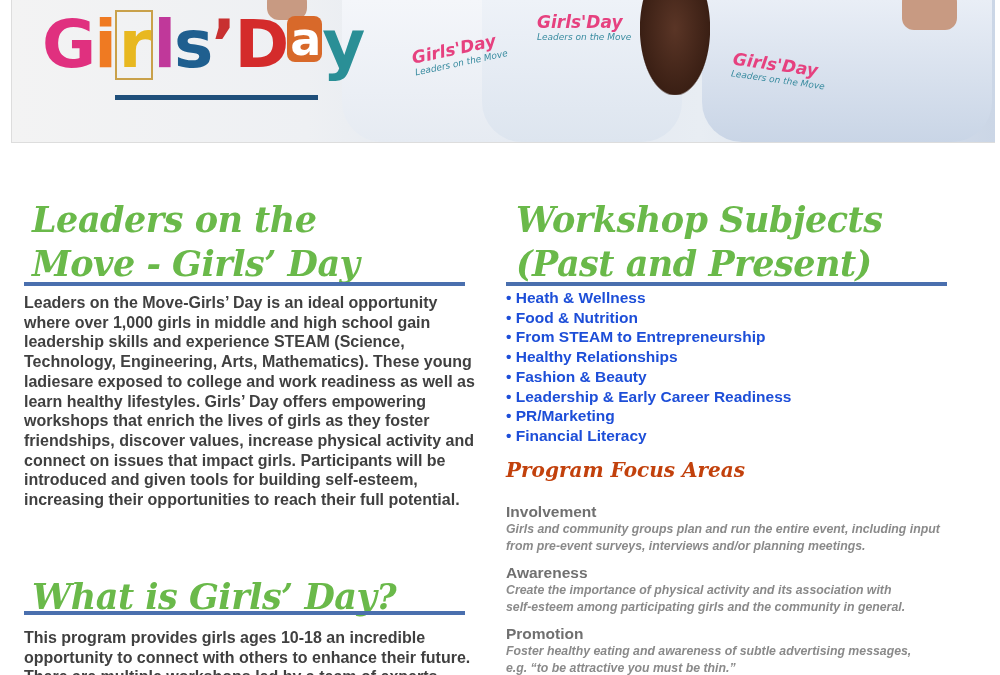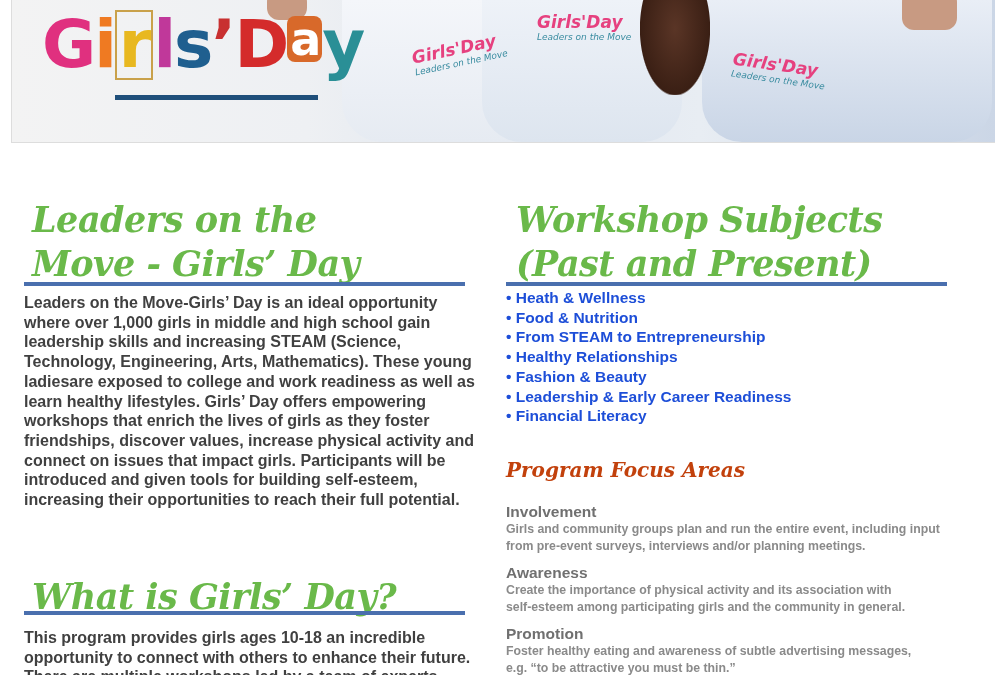--- a/index.html
+++ b/index.html
@@ -39,21 +39,21 @@
     }
     .list { position: absolute; left: 506px; top: 288px; margin: 0; padding: 0; list-style: none; }
     .list li { color: #1d4ed8; font-weight: bold; font-size: 15.5px; line-height: 19.7px; }
     .list li::before { content: "• "; font-weight: bold; }
     .subheading {
       position: absolute; left: 506px; top: 458px; margin: 0; font-family: "DejaVu Serif", serif;
       font-style: italic; font-weight: bold; color: #c2410c; font-size: 20px;
     }
     .focus { position: absolute; left: 506px; width: 470px; }
     .focus .ft { color: #707070; font-weight: bold; font-size: 15.5px; line-height: 18px; margin: 0; }
-    .focus .fd { color: #8a8a8a; font-weight: bold; font-size: 12.3px; line-height: 16.5px; margin: 0; }
+    .focus .fd { color: #8a8a8a; font-weight: bold; font-size: 12.3px; line-height: 16.5px; margin: 0; font-style: italic; }
   </style>
 </head>
 <body>
 
 <div class="banner">
   <div class="shirt s1"></div>
   <div class="shirt s2"></div>
   <div class="shirt s3"></div>
   <div class="hair"></div>
   <div class="hand" style="left:255px;top:-10px;width:40px;height:30px;"></div>
@@ -79,21 +79,21 @@
 </div>
 
 <h1 class="heading" style="left:24px;top:190px;">
   <span>Leaders on the</span><br>
   <span>Move - Girls’ Day</span>
 </h1>
 <div class="rule" style="left:24px;top:282px;width:441px;"></div>
 <p class="body-text" style="left:24px;top:293px;">
   <span>Leaders on the Move-Girls’ Day is an ideal opportunity</span><br>
   <span>where over 1,000 girls in middle and high school gain</span><br>
-  <span>leadership skills and increasing STEAM (Science,</span><br>
+  <span>leadership skills and experience STEAM (Science,</span><br>
   <span>Technology, Engineering, Arts, Mathematics). These young</span><br>
   <span>ladiesare exposed to college and work readiness as well as</span><br>
   <span>learn healthy lifestyles. Girls’ Day offers empowering</span><br>
   <span>workshops that enrich the lives of girls as they foster</span><br>
   <span>friendships, discover values, increase physical activity and</span><br>
   <span>connect on issues that impact girls. Participants will be</span><br>
   <span>introduced and given tools for building self-esteem,</span><br>
   <span>increasing their opportunities to reach their full potential.</span>
 </p>
 
@@ -112,20 +112,21 @@
   <span>(Past and Present)</span>
 </h2>
 <div class="rule" style="left:506px;top:282px;width:441px;"></div>
 <ul class="list">
   <li>Heath &amp; Wellness</li>
   <li>Food &amp; Nutrition</li>
   <li>From STEAM to Entrepreneurship</li>
   <li>Healthy Relationships</li>
   <li>Fashion &amp; Beauty</li>
   <li>Leadership &amp; Early Career Readiness</li>
+  <li>PR/Marketing</li>
   <li>Financial Literacy</li>
 </ul>
 
 <h3 class="subheading">Program Focus Areas</h3>
 
 <div class="focus" style="top:503px;">
   <p class="ft">Involvement</p>
   <p class="fd">
     <span>Girls and community groups plan and run the entire event, including input</span><br>
     <span>from pre-event surveys, interviews and/or planning meetings.</span>

